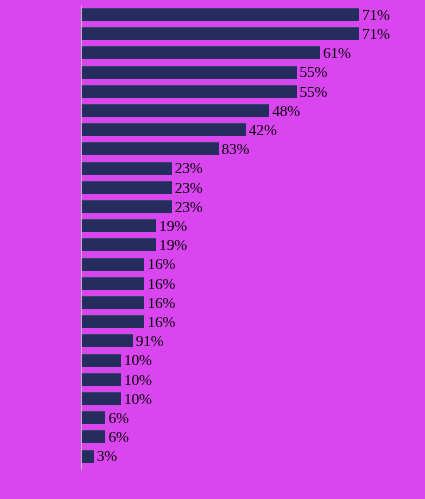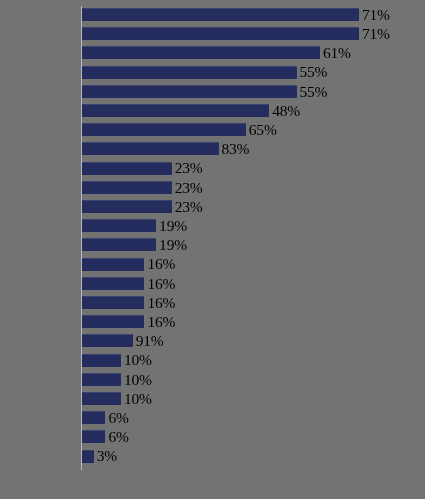--- a/index.html
+++ b/index.html
@@ -8,21 +8,21 @@
     padding: 0;
     background: #ffffff;
   }
   body {
     font-family: "Liberation Serif", serif;
   }
   #chart-root {
     position: relative;
     width: 425px;
     height: 499px;
-    background: #737373;
+    background: #d946ef;
     overflow: hidden;
   }
   .plot-area {
     position: absolute;
     left: 0;
     top: 0;
     width: 425px;
     height: 499px;
   }
   .axis-line {
@@ -83,21 +83,21 @@
         <div class="bar-row" style="top: 84.8px; height: 13px;">
           <div class="bar" style="width: 214.5px; height: 13px; background: rgb(36, 45, 94);"></div>
           <span class="bar-label" style="color: rgb(0, 0, 0);">55%</span>
         </div>
         <div class="bar-row" style="top: 104px; height: 13px;">
           <div class="bar" style="width: 187.2px; height: 13px; background: rgb(36, 45, 94);"></div>
           <span class="bar-label" style="color: rgb(0, 0, 0);">48%</span>
         </div>
         <div class="bar-row" style="top: 123.2px; height: 13px;">
           <div class="bar" style="width: 163.8px; height: 13px; background: rgb(36, 45, 94);"></div>
-          <span class="bar-label" style="color: rgb(0, 0, 0);">65%</span>
+          <span class="bar-label" style="color: rgb(0, 0, 0);">42%</span>
         </div>
         <div class="bar-row" style="top: 142.4px; height: 13px;">
           <div class="bar" style="width: 136.5px; height: 13px; background: rgb(36, 45, 94);"></div>
           <span class="bar-label" style="color: rgb(0, 0, 0);">83%</span>
         </div>
         <div class="bar-row" style="top: 161.6px; height: 13px;">
           <div class="bar" style="width: 89.7px; height: 13px; background: rgb(36, 45, 94);"></div>
           <span class="bar-label" style="color: rgb(0, 0, 0);">23%</span>
         </div>
         <div class="bar-row" style="top: 180.8px; height: 13px;">

